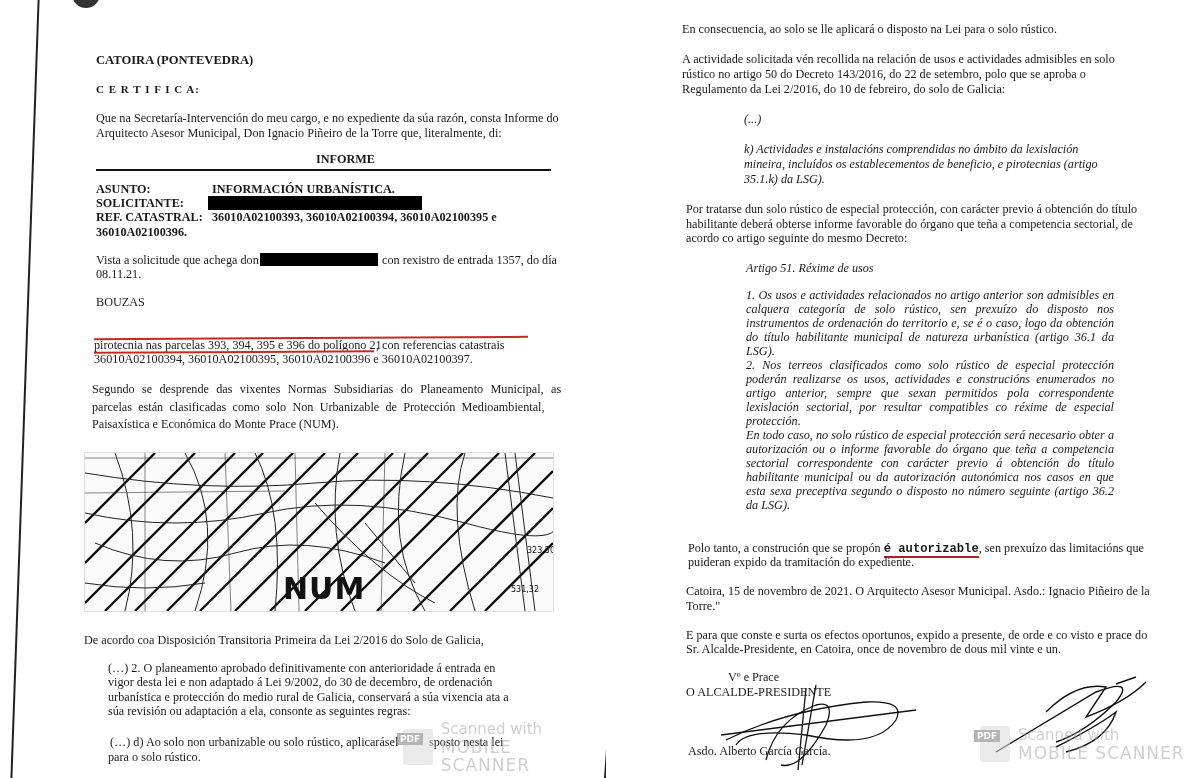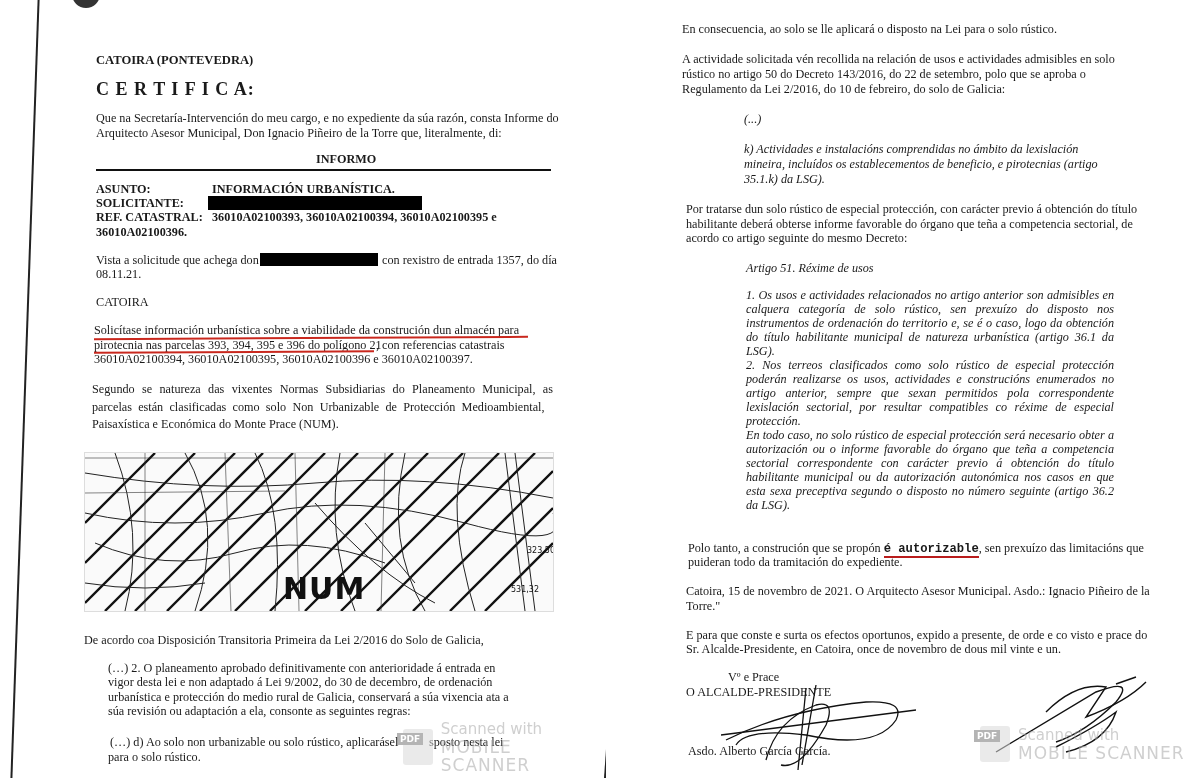--- a/index.html
+++ b/index.html
@@ -38,50 +38,49 @@
   .wm-l2 { font-size: 17px; letter-spacing: 1px; }
 </style>
 </head>
 <body>
 
 <div class="page page-left">
   <div class="seal"></div>
   <div class="edge-line" style="left:24px; top:0; height:778px; transform: skewX(-2deg);"></div>
 
   <div class="t b" style="left:96px; top:53px; font-size:12.6px;">CATOIRA (PONTEVEDRA)</div>
-  <div class="t b" style="left:96px; top:82px; font-size:18px; letter-spacing:1px;">C E R T I F I C A:</div>
+  <div class="t b" style="left:96px; top:82px; font-size:11px; letter-spacing:1px;">C E R T I F I C A:</div>
   <div class="t" style="left:96px; top:111px;">Que na Secretaría-Intervención do meu cargo, e no expediente da súa razón, consta Informe do</div>
   <div class="t" style="left:96px; top:126px;">Arquitecto Asesor Municipal, Don Ignacio Piñeiro de la Torre que, literalmente, di:</div>
 
-  <div class="t b" style="left:316px; top:152px;">INFORMO</div>
+  <div class="t b" style="left:316px; top:152px;">INFORME</div>
   <div style="position:absolute; left:96px; top:169px; width:455px; height:2px; background:#111;"></div>
 
   <div class="t b" style="left:96px; top:182px;">ASUNTO:</div>
   <div class="t b" style="left:212px; top:182px;">INFORMACIÓN URBANÍSTICA.</div>
   <div class="t b" style="left:96px; top:196px;">SOLICITANTE:</div>
   <div class="redact" style="left:208px; top:196px; width:214px; height:14px;"></div>
   <div class="t b" style="left:96px; top:210px;">REF. CATASTRAL:</div>
   <div class="t b" style="left:212px; top:210px;">36010A02100393, 36010A02100394, 36010A02100395 e</div>
   <div class="t b" style="left:96px; top:225px;">36010A02100396.</div>
 
   <div class="t" style="left:96px; top:253px;">Vista a solicitude que achega don</div>
   <div class="redact" style="left:260px; top:253px; width:118px; height:13px;"></div>
   <div class="t" style="left:382px; top:253px;">con rexistro de entrada 1357, do día</div>
   <div class="t" style="left:96px; top:267px;">08.11.21.</div>
 
-  <div class="t" style="left:96px; top:295px;">CATOIRA</div>
-
-  <div class="t" style="left:94px; top:323px;">Solicítase información urbanística sobre a viabilidade da construción dun almacén para</div>
+  <div class="t" style="left:96px; top:295px;">BOUZAS</div>
+
   <div class="redline" style="left:94px; top:337px; width:434px; transform:rotate(-0.3deg);"></div>
   <div class="t" style="left:94px; top:338px;">pirotecnia nas parcelas 393, 394, 395 e 396 do polígono 21</div>
   <div class="t" style="left:376px; top:338px;">, con referencias catastrais</div>
   <div class="redline" style="left:94px; top:351px; width:280px; transform:rotate(-0.3deg);"></div>
   <div class="t" style="left:94px; top:352px;">36010A02100394, 36010A02100395, 36010A02100396 e 36010A02100397.</div>
 
-  <div class="t" style="left:92px; top:382px; word-spacing:4.3px;">Segundo se natureza das vixentes Normas Subsidiarias do Planeamento Municipal, as</div>
+  <div class="t" style="left:92px; top:382px; word-spacing:4.3px;">Segundo se desprende das vixentes Normas Subsidiarias do Planeamento Municipal, as</div>
   <div class="t" style="left:92px; top:400px; word-spacing:3.2px;">parcelas están clasificadas como solo Non Urbanizable de Protección Medioambiental,</div>
   <div class="t" style="left:92px; top:417px;">Paisaxística e Económica do Monte Prace (NUM).</div>
 
   <div class="map">
     <svg width="468" height="158" viewBox="0 0 468 158">
       <g stroke="#111" stroke-width="2.4" fill="none">
         <path d="M0 150 L150 0"></path>
           <path d="M20 158 L178 0"></path>
           <path d="M50 158 L208 0"></path>
         <path d="M82 158 L240 0"></path>
@@ -166,21 +165,21 @@
   <div class="t" style="left:80px; top:231px;">acordo co artigo seguinte do mesmo Decreto:</div>
 
   <div class="t i" style="left:140px; top:261px;">Artigo 51. Réxime de usos</div>
   <div class="t i just" style="left:140px; top:288px; width:368px; line-height:14px;">1. Os usos e actividades relacionados no artigo anterior son admisibles en calquera categoría de solo rústico, sen prexuízo do disposto nos instrumentos de ordenación do territorio e, se é o caso, logo da obtención do título habilitante municipal de natureza urbanística (artigo 36.1 da LSG).</div>
   <div class="t i just" style="left:140px; top:358px; width:368px; line-height:14px;">2. Nos terreos clasificados como solo rústico de especial protección poderán realizarse os usos, actividades e construcións enumerados no artigo anterior, sempre que sexan permitidos pola correspondente lexislación sectorial, por resultar compatibles co réxime de especial protección.</div>
   <div class="t i just" style="left:140px; top:428px; width:368px; line-height:14px;">En todo caso, no solo rústico de especial protección será necesario obter a autorización ou o informe favorable do órgano que teña a competencia sectorial correspondente con carácter previo á obtención do título habilitante municipal ou da autorización autonómica nos casos en que esta sexa preceptiva segundo o disposto no número seguinte (artigo 36.2 da LSG).</div>
 
   <div class="t" style="left:82px; top:541px;">
     <span>Polo tanto, a construción que se propón </span><span class="b" style="border-bottom:2px solid #b91c1c;font-family:Liberation Mono, monospace;">é autorizable</span><span>, sen prexuízo das limitacións que</span>
   </div>
-  <div class="t" style="left:82px; top:555px;">puideran todo da tramitación do expediente.</div>
+  <div class="t" style="left:82px; top:555px;">puideran expido da tramitación do expediente.</div>
 
   <div class="t" style="left:80px; top:584px;">Catoira, 15 de novembro de 2021. O Arquitecto Asesor Municipal. Asdo.: Ignacio Piñeiro de la</div>
   <div class="t" style="left:80px; top:599px;">Torre."</div>
 
   <div class="t" style="left:80px; top:628px;">E para que conste e surta os efectos oportunos, expido a presente, de orde e co visto e prace do</div>
   <div class="t" style="left:80px; top:642px;">Sr. Alcalde-Presidente, en Catoira, once de novembro de dous mil vinte e un.</div>
 
   <div class="t" style="left:122px; top:670px;">Vº e Prace</div>
   <div class="t" style="left:80px; top:685px;">O ALCALDE-PRESIDENTE</div>
 

